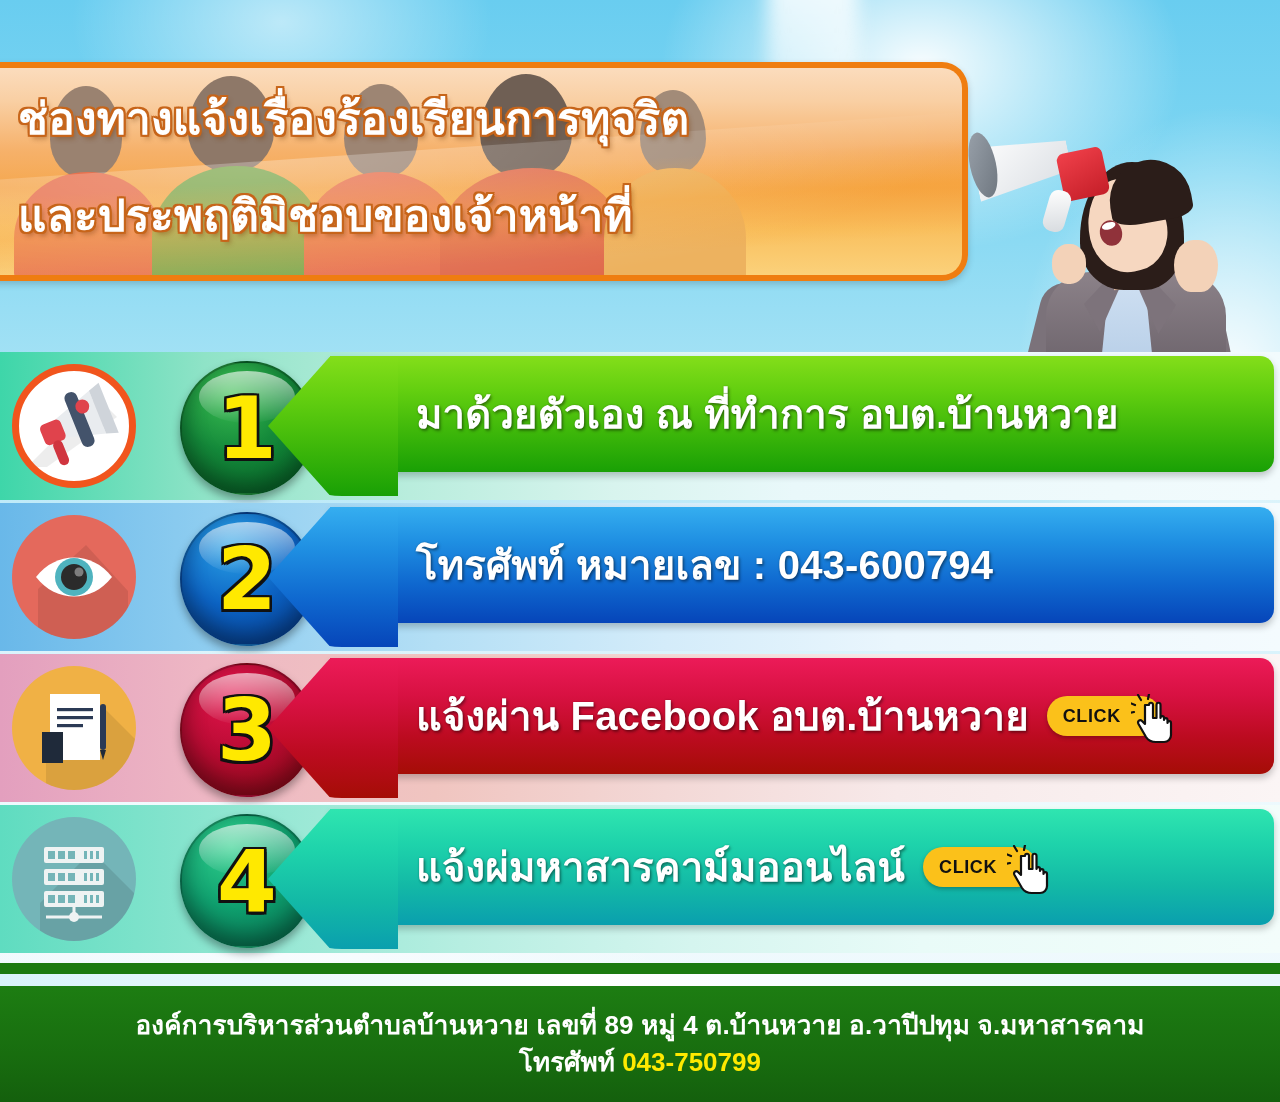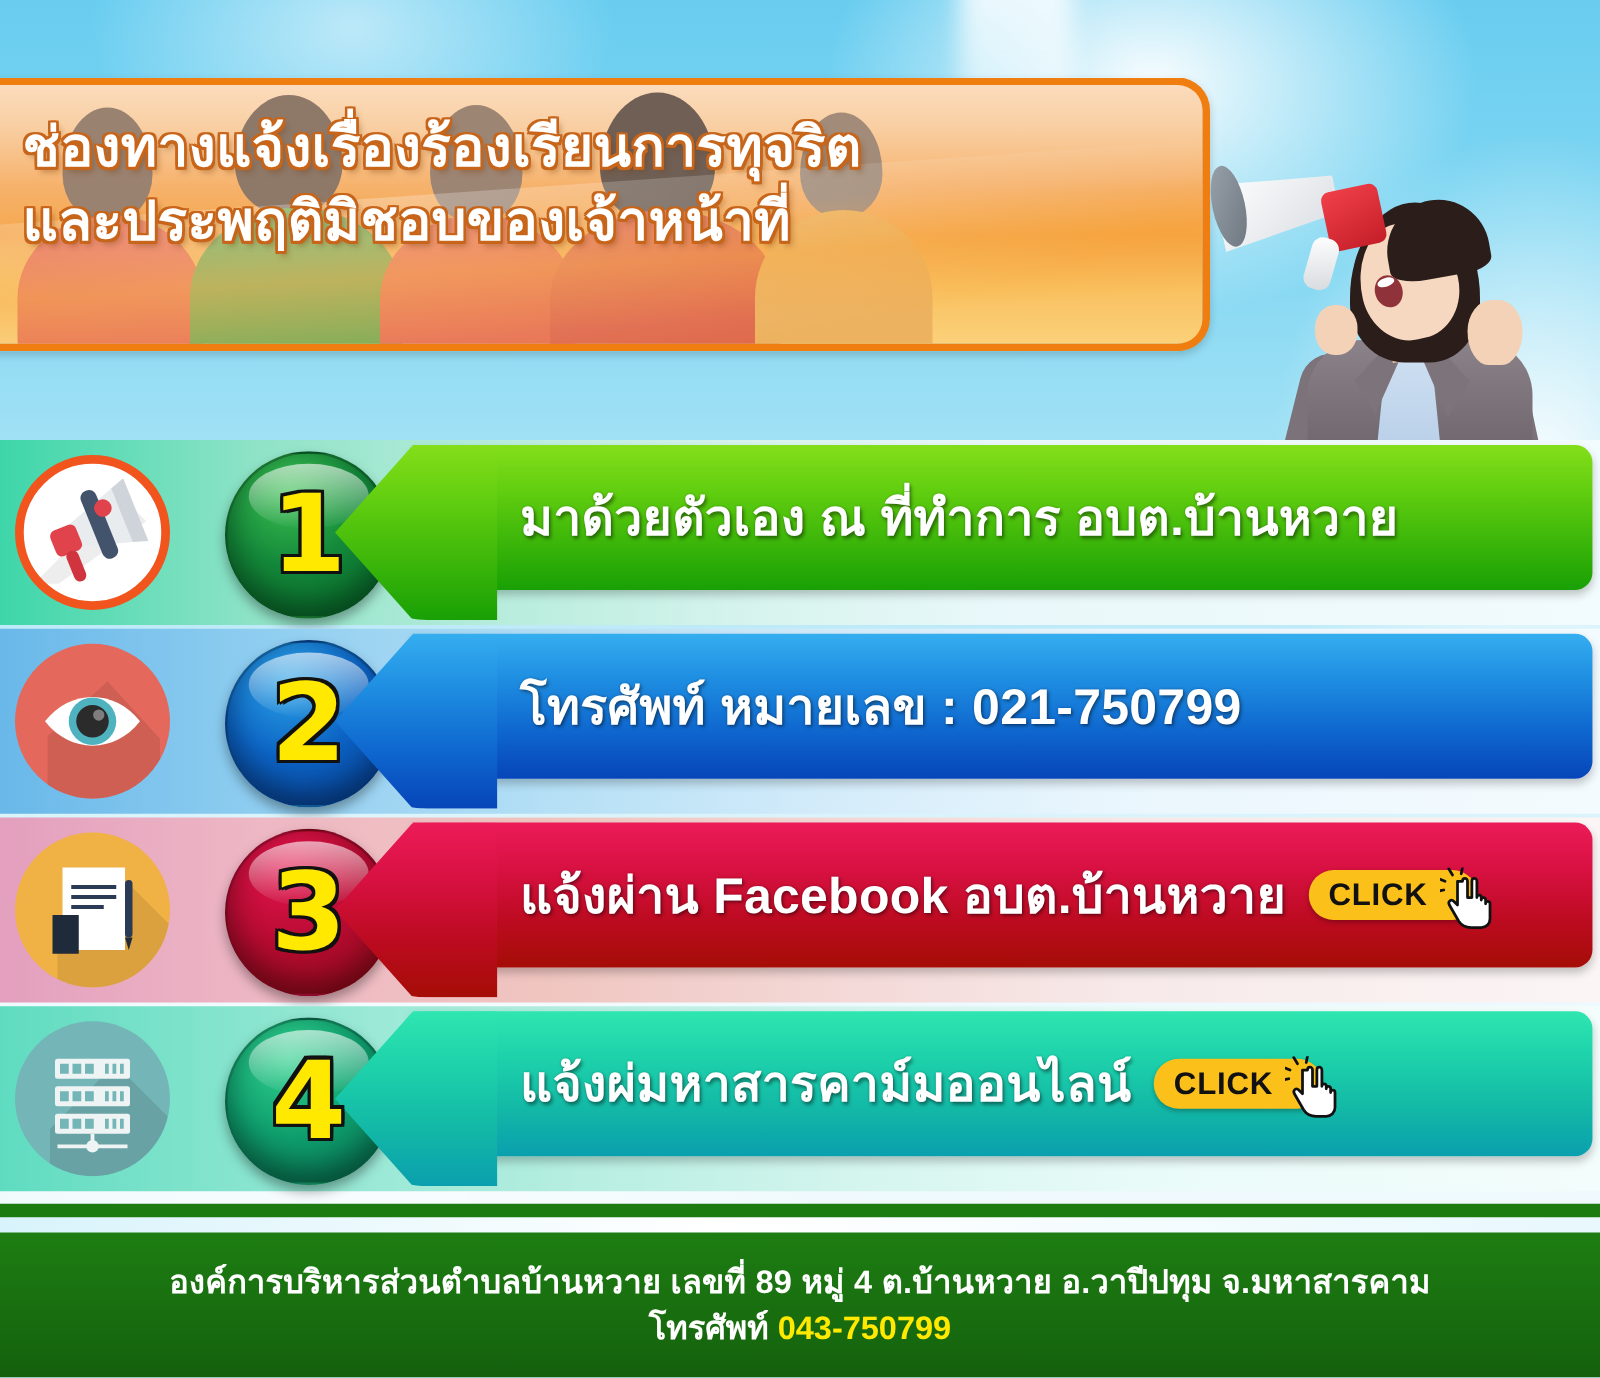--- a/index.html
+++ b/index.html
@@ -54,21 +54,21 @@
   }
   .banner-title{
     position:absolute;left:26px;top:22px;right:34px;
     color:#ffffff;font-weight:bold;
     font-size:44px;line-height:1.34;letter-spacing:.3px;
     text-shadow:
       -2px 0 0 #c7651a, 2px 0 0 #c7651a, 0 -2px 0 #c7651a, 0 2px 0 #c7651a,
       -2px -2px 0 #c7651a, 2px -2px 0 #c7651a, -2px 2px 0 #c7651a, 2px 2px 0 #c7651a,
       3px 4px 5px rgba(120,60,10,.45);
   }
-  .banner-title .l2{display:block;}
+  .banner-title .l2{display:block;margin-top:38px;}
 
   
   .woman{position:absolute;right:24px;top:132px;width:268px;height:230px;}
   .w-hair{position:absolute;left:92px;top:30px;width:104px;height:128px;border-radius:52% 52% 40% 44%/62% 62% 38% 38%;background:#2b1d19;}
   .w-face{position:absolute;left:100px;top:46px;width:78px;height:94px;border-radius:48% 52% 46% 46%/56% 56% 44% 44%;background:#f6d7c0;transform:rotate(-13deg);}
   .w-hair-front{position:absolute;left:120px;top:28px;width:82px;height:62px;border-radius:60% 60% 30% 40%/80% 80% 20% 20%;background:#2b1d19;transform:rotate(-10deg);}
   .w-mouth{position:absolute;left:112px;top:88px;width:22px;height:26px;border-radius:50%;background:#90323a;transform:rotate(-18deg);}
   .w-mouth i{position:absolute;left:4px;top:2px;width:14px;height:7px;border-radius:50%;background:#fff;display:block;}
   .w-neck{position:absolute;left:124px;top:126px;width:36px;height:30px;background:#ecc3a8;transform:rotate(-8deg);}
   .w-jacket{position:absolute;left:58px;top:140px;width:180px;height:92px;border-radius:44px 44px 0 0;background:linear-gradient(180deg,#8c8289,#6e656d);}
@@ -143,21 +143,21 @@
   }
 
   
   .click-badge{
     position:relative;z-index:3;margin-left:18px;
     display:inline-flex;align-items:center;
     background:#fbc11a;border-radius:22px;height:40px;padding:0 40px 0 16px;
     box-shadow:0 2px 4px rgba(0,0,0,.28);
   }
   .click-badge .lbl{
-    color:#111;font-weight:bold;font-size:25px;letter-spacing:.6px;
+    color:#111;font-weight:bold;font-size:18px;letter-spacing:.6px;
     font-family:"Liberation Sans","DejaVu Sans",sans-serif;text-shadow:none;
   }
   .click-badge .cursor{position:absolute;right:-18px;top:-2px;width:48px;height:52px;}
 
   
   .ic-megaphone{background:#ffffff;border:7px solid #f1551d;box-sizing:border-box;}
   .ic-eye{background:#e4695c;}
   .ic-doc{background:#f0b145;}
   .ic-server{background:#74b5b8;}
 
@@ -260,21 +260,21 @@
           <path d="M24 62 C44 36, 80 36, 100 62 C80 88, 44 88, 24 62 Z" fill="#ffffff"></path>
           <circle cx="62" cy="62" r="19" fill="#4fb3bf"></circle>
           <circle cx="62" cy="62" r="13" fill="#2b2b2b"></circle>
           <circle cx="67" cy="57" r="4.5" fill="#7e7e7e"></circle>
         </svg>
       </div>
       <div class="num-circle n2">
         <span class="num">2</span>
       </div>
       <div class="ribbon r2">
-        <span class="ribbon-text">โทรศัพท์ หมายเลข : 021-750799</span>
+        <span class="ribbon-text">โทรศัพท์ หมายเลข : 043-600794</span>
       </div>
     </div>
 
     <div class="row row3">
       <div class="band"></div>
       <div class="icon-circle ic-doc">
         <svg viewBox="0 0 124 124" width="124" height="124" aria-hidden="true">
           <polygon points="34,88 84,34 124,74 124,124 34,124" fill="rgba(0,0,0,.09)"></polygon>
           <rect x="38" y="28" width="50" height="66" fill="#ffffff"></rect>
           <rect x="45" y="42" width="36" height="3.2" fill="#2b3a55"></rect>

